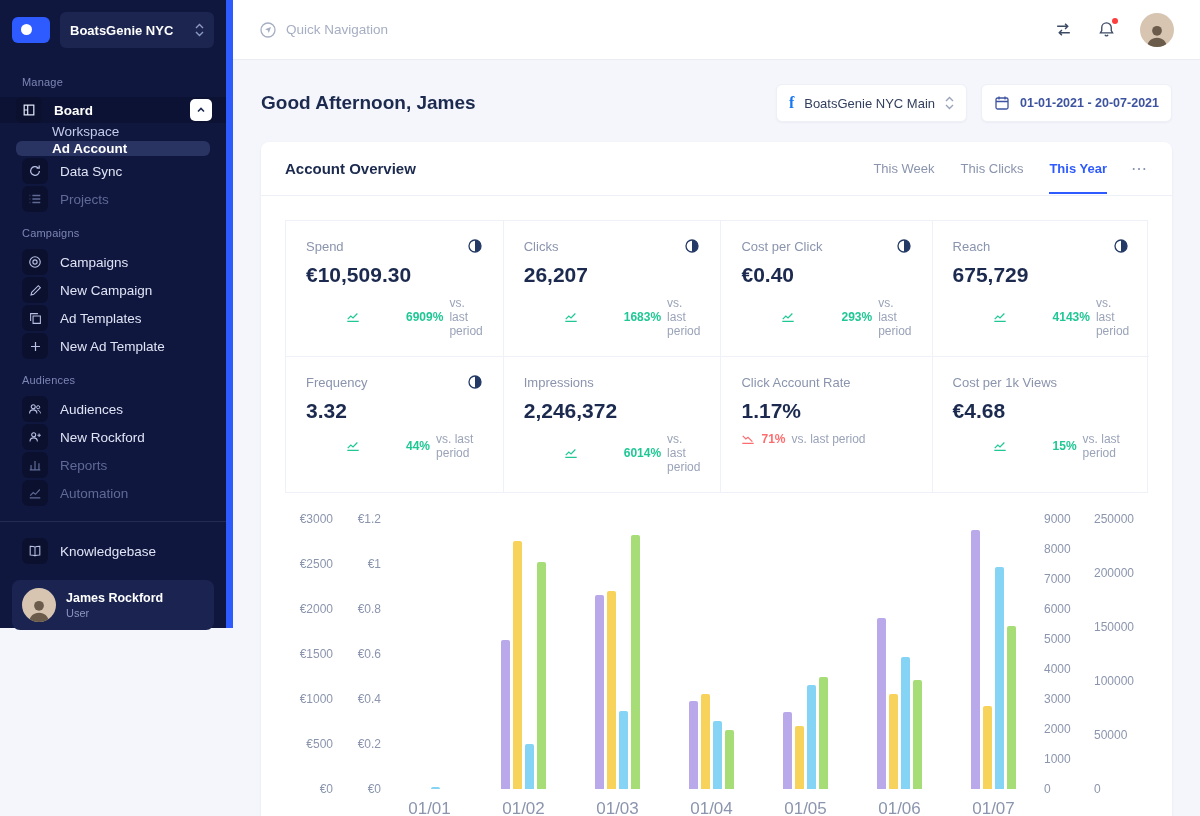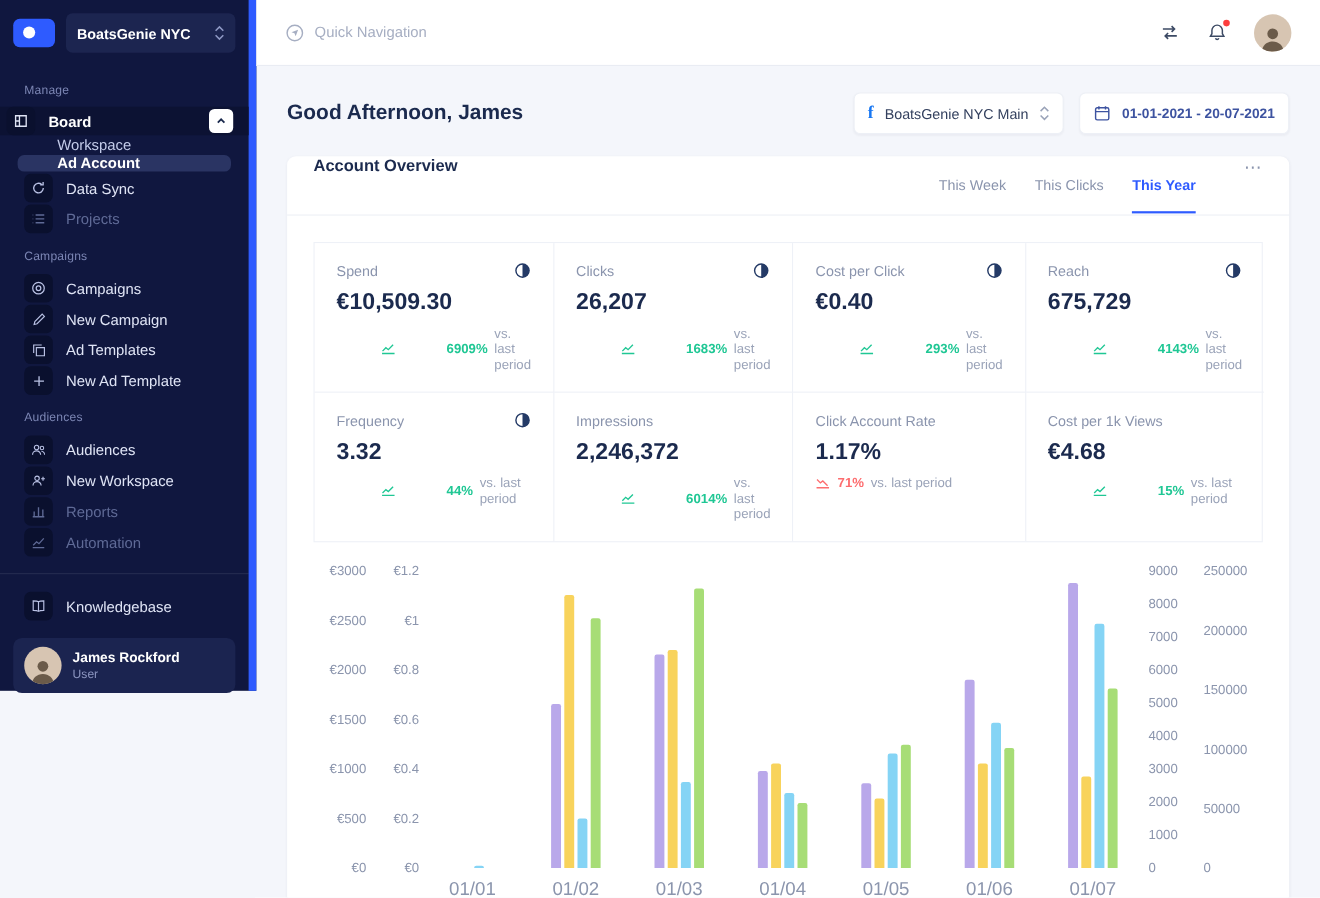--- a/index.html
+++ b/index.html
@@ -34,21 +34,21 @@
     display:flex; align-items:center; justify-content:space-between;
     padding:0 10px; color:#fff; font-size:13px; font-weight:700; cursor:pointer;
   }
   .updown { color:#8e98c4; }
   .section-label { padding:14px 22px 9px; font-size:11px; color:#7c86b4; letter-spacing:.2px; }
   .nav-item {
     height:38px; display:flex; align-items:center; gap:12px;
     padding:0 14px 0 14px; margin:1px 8px; border-radius:6px;
     font-size:13.5px; color:#dfe4f5; cursor:pointer; white-space:nowrap;
   }
-  .nav-item.board-row { margin:0; border-radius:0; background:#0c1233; padding:0 14px 0 6px; height:40px; color:#fff; font-weight:700;}
+  .nav-item.board-row { margin:0; border-radius:0; background:#0c1233; padding:0 14px 0 16px; height:40px; color:#fff; font-weight:700;}
   .tile {
     width:26px; height:26px; background:#0a102e; border-radius:6px;
     display:flex; align-items:center; justify-content:center;
     color:#b9c1e4; font-size:14px; flex-shrink:0;
   }
   .collapse-btn {
     margin-left:auto; width:22px; height:22px; background:#fff; border-radius:5px;
     display:flex; align-items:center; justify-content:center; color:#1b2a4e; cursor:pointer;
   }
   .nav-child { height:36px; display:flex; align-items:center; padding-left:36px; margin:1px 16px; border-radius:6px; font-size:13.5px; color:#c3cbe9; cursor:pointer; }
@@ -90,23 +90,22 @@
   }
   .fb-f { color:#1877f2; font-weight:700; font-size:16px; font-family:"Liberation Serif", serif; }
   .date-text { color:#3d53a0; font-weight:600; font-size:12.5px; }
 
   
   .card {
     margin-top:20px; background:#fff; border-radius:8px;
     box-shadow:0 1px 3px rgba(20,30,60,.06);
   }
   .card-header {
-    height:54px; padding:0 24px; display:flex; 
+    height:54px; padding:0 24px; display:flex; align-items:center;
     border-bottom:1px solid #edf0f6;
-    gap:20px;
   }
   .card-title { font-size:15px; font-weight:700; color:#1b2a4e; }
   .tabs { margin-left:auto; display:flex; align-items:center; gap:26px; font-size:13px; color:#8a94ad; }
   .tab { cursor:pointer; position:relative; padding:18px 0; }
   .tab.active { color:#2e5bff; font-weight:600; }
   .tab.active::after { content:""; position:absolute; left:0; right:0; bottom:0; height:2px; background:#2e5bff; }
   .more-dots { margin-left:24px; color:#8a94ad; font-size:16px; cursor:pointer; letter-spacing:1px; }
 
   .card-body { padding:24px; }
 
@@ -243,21 +242,21 @@
     <span>Audiences</span>
   </div>
   <div class="nav-item">
     <span class="tile">
       <svg width="14" height="14" viewBox="0 0 16 16">
           <circle cx="6.5" cy="5.5" r="2.3" stroke="currentColor" stroke-width="1.2" fill="none"></circle>
           <path d="M2.3 13c0-2.3 1.9-4 4.2-4s4.2 1.7 4.2 4" stroke="currentColor" stroke-width="1.2" fill="none"></path>
           <path d="M12.7 4v4M10.7 6h4" stroke="currentColor" stroke-width="1.2" fill="none"></path>
         </svg>
     </span>
-    <span>New Workspace</span>
+    <span>New Rockford</span>
   </div>
   <div class="nav-item muted">
     <span class="tile">
       <svg width="14" height="14" viewBox="0 0 16 16">
           <path d="M3.5 13V8M8 13V3.5M12.5 13V6M2 13.5h12" stroke="currentColor" stroke-width="1.4" fill="none"></path>
         </svg>
     </span>
     <span>Reports</span>
   </div>
   <div class="nav-item muted">

